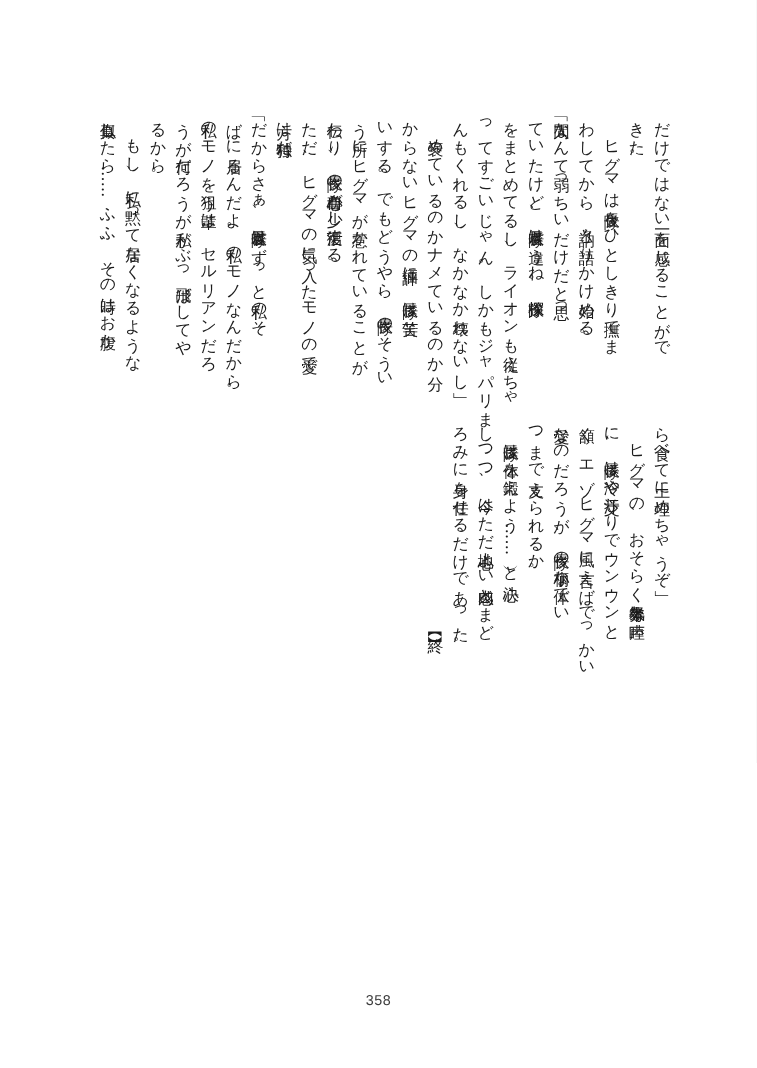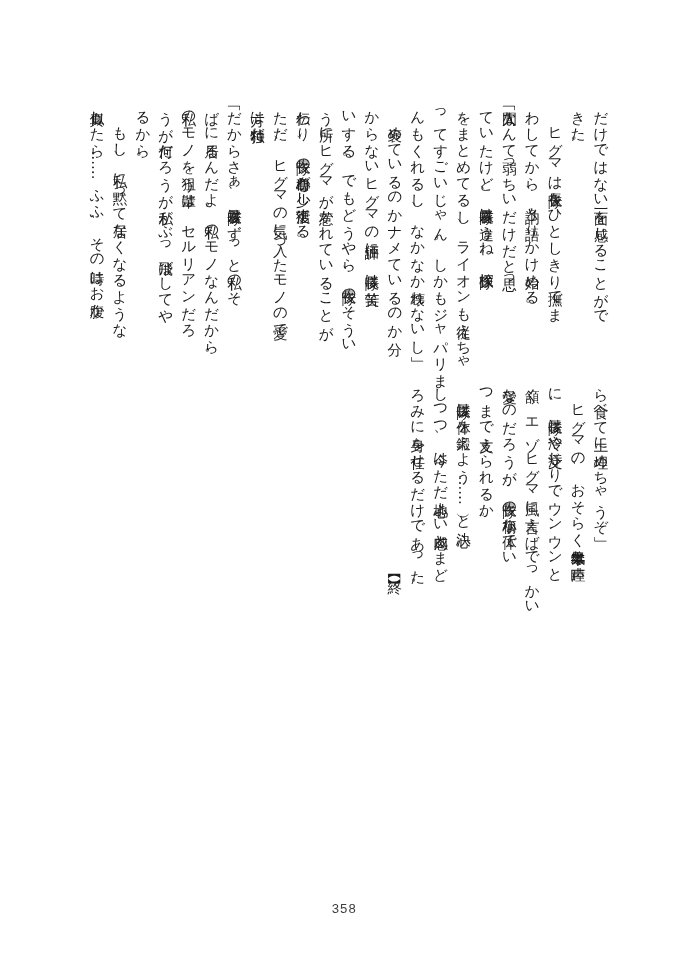--- a/index.html
+++ b/index.html
@@ -46,21 +46,21 @@
   }
   .page-number {
     position: absolute;
     top: 902px;
     left: 0;
     width: 100%;
     text-align: center;
     font-size: 13px;
     color: #3d3d3d;
     letter-spacing: 0.5px;
-    font-family: Liberation Mono, monospace;
+    font-family: Liberation Sans, sans-serif;
   }
 </style>
 </head>
 <body>
 
 <div class="page" style="--page-bg: #ffffff; --text-color: #1c1c1c;">
   <div class="text-block upper">
       <div class="tcol">だけではない一面を感じることがで</div>
       <div class="tcol">きた。</div>
       <div class="tcol indent">ヒグマは隊長をひとしきり撫でま</div>

